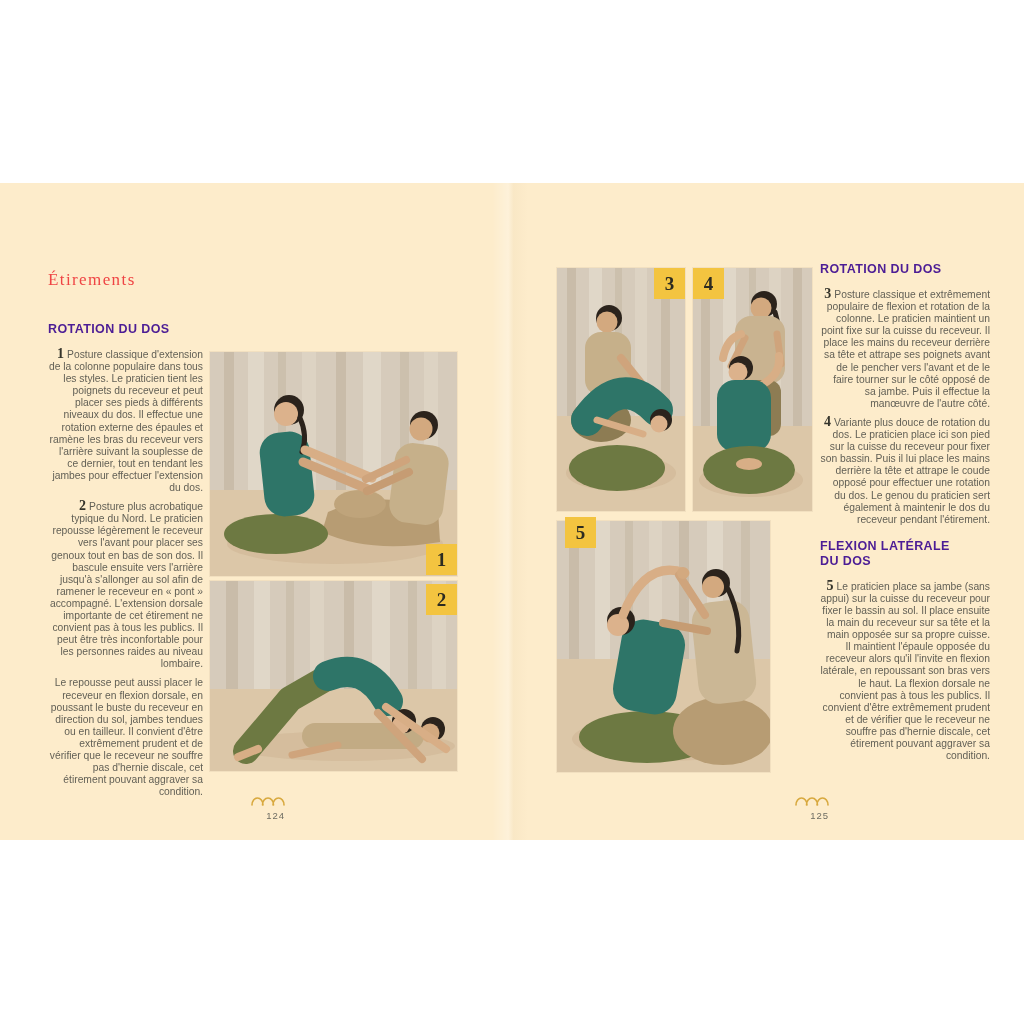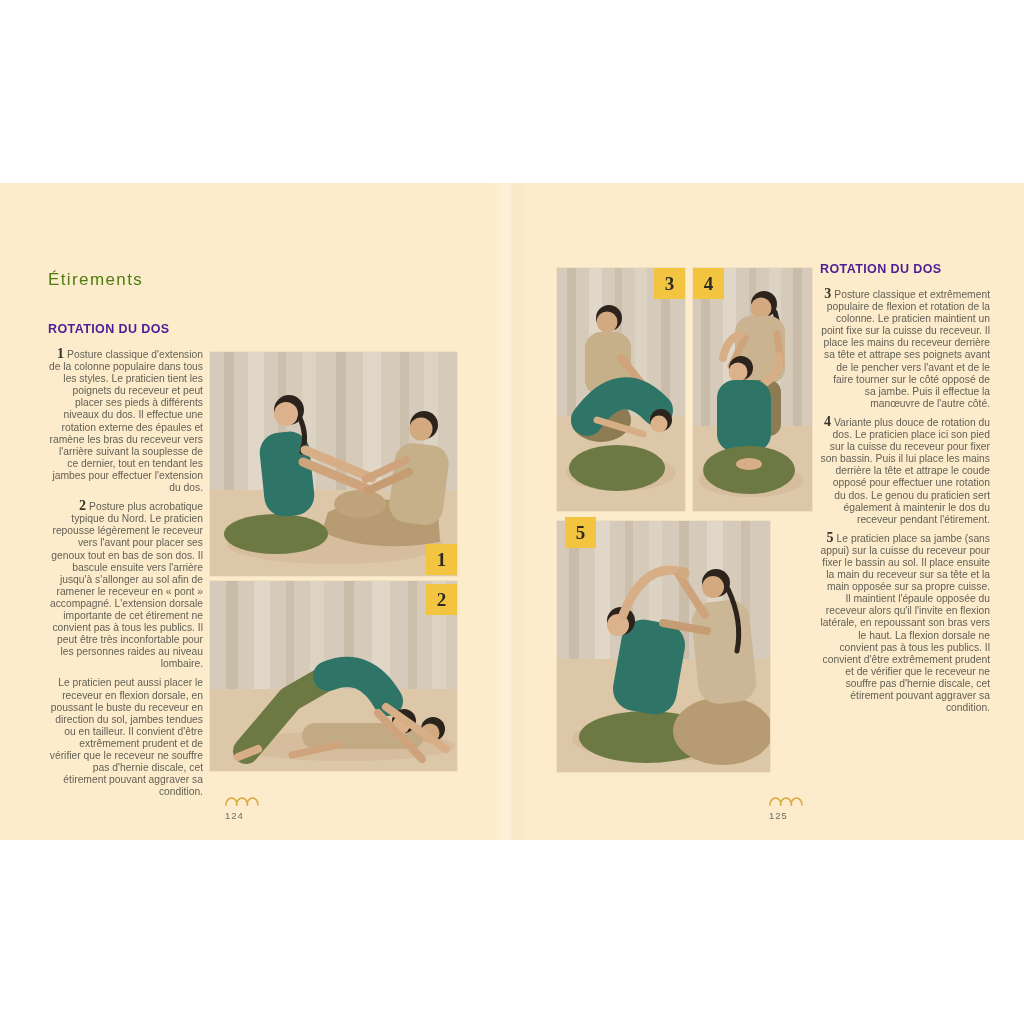--- a/index.html
+++ b/index.html
@@ -8,22 +8,22 @@
     font-family:"Liberation Sans", sans-serif;overflow:hidden;
   }
   .paper{position:absolute;left:0;top:183px;width:1024px;height:657px;background:#fdeccb;}
   .gutter{position:absolute;left:492px;top:183px;width:36px;height:657px;
     background:linear-gradient(90deg, rgba(180,150,100,0) 0%, rgba(255,255,255,0.28) 45%, rgba(180,150,100,0.05) 60%, rgba(180,150,100,0) 100%);}
 
   
   .col{position:absolute;color:#615f55;}
   .col-left{left:48px;top:270px;width:155px;}
   .col-right{left:820px;top:262px;width:170px;}
-  .chapter-title{font-family:Liberation Sans, sans-serif;font-size:17px;letter-spacing:1.4px;
-    color:#4d7c0f;font-weight:500;}
+  .chapter-title{font-family:Liberation Serif, serif;font-size:17px;letter-spacing:1.4px;
+    color:#ef4444;font-weight:500;}
   .section-heading{font-weight:700;font-size:12.5px;letter-spacing:0.4px;color:#4c1d95;
     line-height:15px;max-width:150px;}
   .col-left .section-heading{margin-top:32px;}
   .para{font-size:10.3px;line-height:12.1px;margin:12px 0 0 0;color:#615f55;text-align:right;}
   .para + .para{margin-top:7px;}
   .pnum{font-family:"Liberation Serif", serif;font-size:14px;font-weight:700;color:#35342b;
     margin-right:3px;line-height:10px;}
   .section-heading.second{margin-top:13px;}
 
   
@@ -38,44 +38,45 @@
   .badge{position:absolute;width:31px;height:31px;background:#f3c440;
     display:flex;align-items:center;justify-content:center;
     font-family:"Liberation Serif", serif;font-size:19px;font-weight:600;color:#2c2b21;z-index:3;}
   #photo1 .badge{right:0;bottom:1px;}
   #photo2 .badge{right:0;top:3px;}
   #photo3 .badge{right:0;top:0;}
   #photo4 .badge{left:0;top:0;}
   #photo5 .badge{left:8px;top:-4px;}
 
   
-  .footer{position:absolute;top:792px;width:60px;text-align:left;}
+  .footer{position:absolute;top:792px;width:60px;text-align:right;}
   #footer-left{left:225px;}
   #footer-right{left:769px;}
   .footer .page-num{font-size:9.5px;color:#6d6c62;letter-spacing:1px;margin-top:0px;}
   .footer svg{display:inline-block;}
 </style>
 </head>
 <body>
 
 <div class="paper"></div>
 <div class="gutter"></div>
 
 <div class="col col-left">
   <div class="chapter-title">Étirements</div>
   <div class="section-heading">ROTATION DU DOS</div>
   <p class="para"><span class="pnum">1</span><span>Posture classique d'extension de la colonne populaire dans tous les styles. Le praticien tient les poignets du receveur et peut placer ses pieds à différents niveaux du dos. Il effectue une rotation externe des épaules et ramène les bras du receveur vers l'arrière suivant la souplesse de ce dernier, tout en tendant les jambes pour effectuer l'extension du dos.</span></p>
   <p class="para"><span class="pnum">2</span><span>Posture plus acrobatique typique du Nord. Le praticien repousse légèrement le receveur vers l'avant pour placer ses genoux tout en bas de son dos. Il bascule ensuite vers l'arrière jusqu'à s'allonger au sol afin de ramener le receveur en « pont » accompagné. L'extension dorsale importante de cet étirement ne convient pas à tous les publics. Il peut être très inconfortable pour les personnes raides au niveau lombaire.</span></p>
-  <p class="para"><span>Le praticien peut aussi placer le receveur en flexion dorsale, en poussant le buste du receveur en direction du sol, jambes tendues ou en tailleur. Il convient d'être extrêmement prudent et de vérifier que le receveur ne souffre pas d'hernie discale, cet étirement pouvant aggraver sa condition.</span></p>
+  <p class="para"><span>Le repousse peut aussi placer le receveur en flexion dorsale, en poussant le buste du receveur en direction du sol, jambes tendues ou en tailleur. Il convient d'être extrêmement prudent et de vérifier que le receveur ne souffre pas d'hernie discale, cet étirement pouvant aggraver sa condition.</span></p>
 </div>
 
 <div class="col col-right">
   <div class="section-heading">ROTATION DU DOS</div>
   <p class="para"><span class="pnum">3</span><span>Posture classique et extrêmement populaire de flexion et rotation de la colonne. Le praticien maintient un point fixe sur la cuisse du receveur. Il place les mains du receveur derrière sa tête et attrape ses poignets avant de le pencher vers l'avant et de le faire tourner sur le côté opposé de sa jambe. Puis il effectue la manœuvre de l'autre côté.</span></p>
   <p class="para"><span class="pnum">4</span><span>Variante plus douce de rotation du dos. Le praticien place ici son pied sur la cuisse du receveur pour fixer son bassin. Puis il lui place les mains derrière la tête et attrape le coude opposé pour effectuer une rotation du dos. Le genou du praticien sert également à maintenir le dos du receveur pendant l'étirement.</span></p>
+  <div class="section-heading second">FLEXION LATÉRALE DU DOS</div>
   <p class="para"><span class="pnum">5</span><span>Le praticien place sa jambe (sans appui) sur la cuisse du receveur pour fixer le bassin au sol. Il place ensuite la main du receveur sur sa tête et la main opposée sur sa propre cuisse. Il maintient l'épaule opposée du receveur alors qu'il l'invite en flexion latérale, en repoussant son bras vers le haut. La flexion dorsale ne convient pas à tous les publics. Il convient d'être extrêmement prudent et de vérifier que le receveur ne souffre pas d'hernie discale, cet étirement pouvant aggraver sa condition.</span></p>
 </div>
 
 <figure class="photo" id="photo1">
   <svg viewBox="0 0 247 224" width="247" height="224">
     <rect width="247" height="224" fill="#d6cbbb"></rect>
     <rect x="14" width="10" height="142" fill="#c9bca9"></rect>
     <rect x="38" width="16" height="142" fill="#e0d7c8"></rect>
     <rect x="68" width="8" height="142" fill="#ccc0ad"></rect>
     <rect x="92" width="14" height="142" fill="#ddd3c3"></rect>

